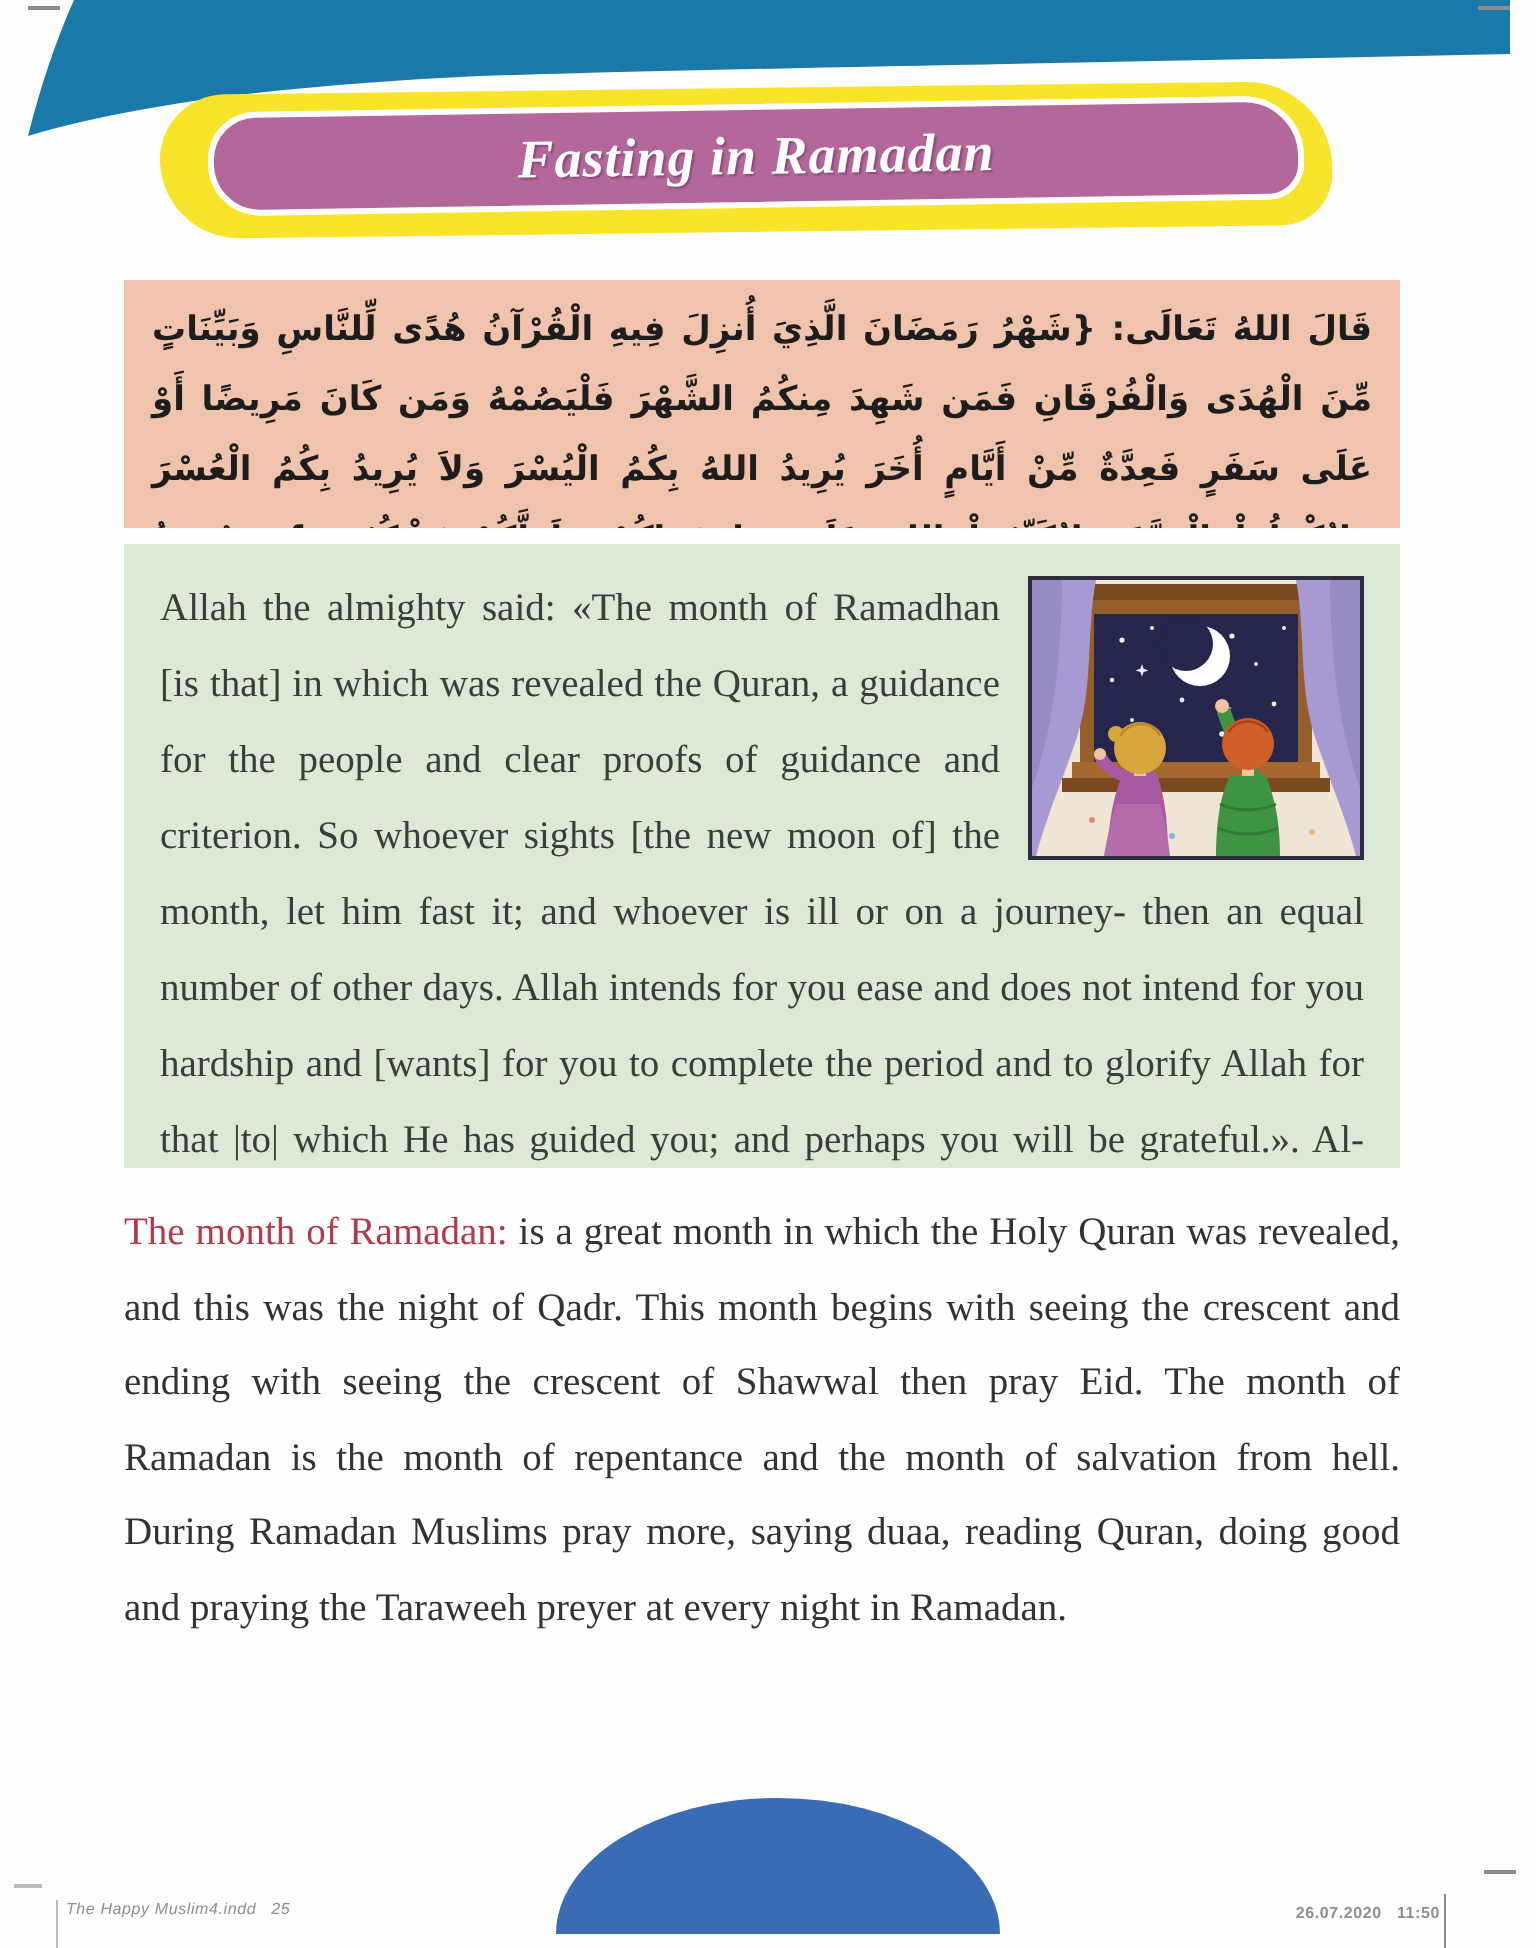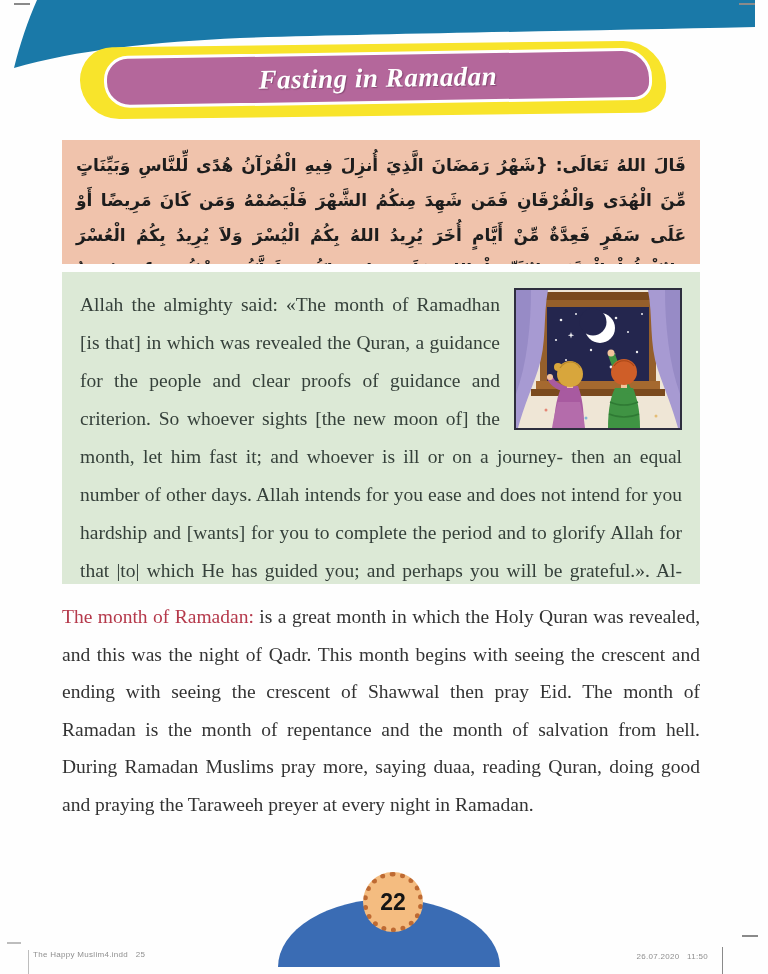--- a/index.html
+++ b/index.html
@@ -66,22 +66,22 @@
     background:#F4BC80; border:5px dotted #BE6A32; border-radius:50%;
     display:flex; align-items:center; justify-content:center;
     font-family:"Liberation Sans", sans-serif; font-weight:bold;
     font-size:23px; color:#151515;
   }
   
   .footer-left, .footer-right {
     position:absolute; font-family:"Liberation Sans", sans-serif;
     font-size:8px; color:#8f8f8f; white-space:pre; letter-spacing:0.3px;
   }
-  .footer-left  { left:33px; top:950px; }
-  .footer-right { right:60px; top:952px; }
+  .footer-left  { left:33px; top:950px;font-style:italic; }
+  .footer-right { right:48px; top:952px;font-weight:bold; }
 </style>
 </head>
 <body>
 
 <div class="page">
 
   <svg class="top-band" viewBox="0 0 768 80">
     <path d="M37,0 L755,0 L755,27 C570,31 370,34 240,38 C155,42 75,50 14,68 C20,44 28,20 37,0 Z" fill="#1A79A8"></path>
   </svg>
 
@@ -177,20 +177,17 @@
       </svg>
     </div>
     <span>Allah the almighty said: «The month of Ramadhan [is that] in which was revealed the Quran, a guidance for the people and clear proofs of guidance and criterion. So whoever sights [the new moon of] the month, let him fast it; and whoever is ill or on a journey- then an equal number of other days. Allah intends for you ease and does not intend for you hardship and [wants] for you to complete the period and to glorify Allah for that |to| which He has guided you; and perhaps you will be grateful.».  Al-Baqara 185</span>
   </div>
 
   <div class="body-section">
     <p><span class="lead">The month of Ramadan:</span><span> is a great month in which the Holy Quran was revealed, and this was the night of Qadr. This month begins with seeing the crescent and ending with seeing the crescent of Shawwal then pray Eid. The month of Ramadan is the month of repentance and the month of salvation from hell. During Ramadan Muslims pray more, saying duaa, reading Quran, doing good and praying the Taraweeh preyer at every night in Ramadan.</span></p>
   </div>
 
   <div class="bottom-dome"></div>
-  <div class="page-badge">
-    <span>22</span>
-  </div>
 
   <div class="footer-left">The Happy Muslim4.indd   25</div>
   <div class="footer-right">26.07.2020   11:50</div>
 
 </div>
 
 </body></html>

